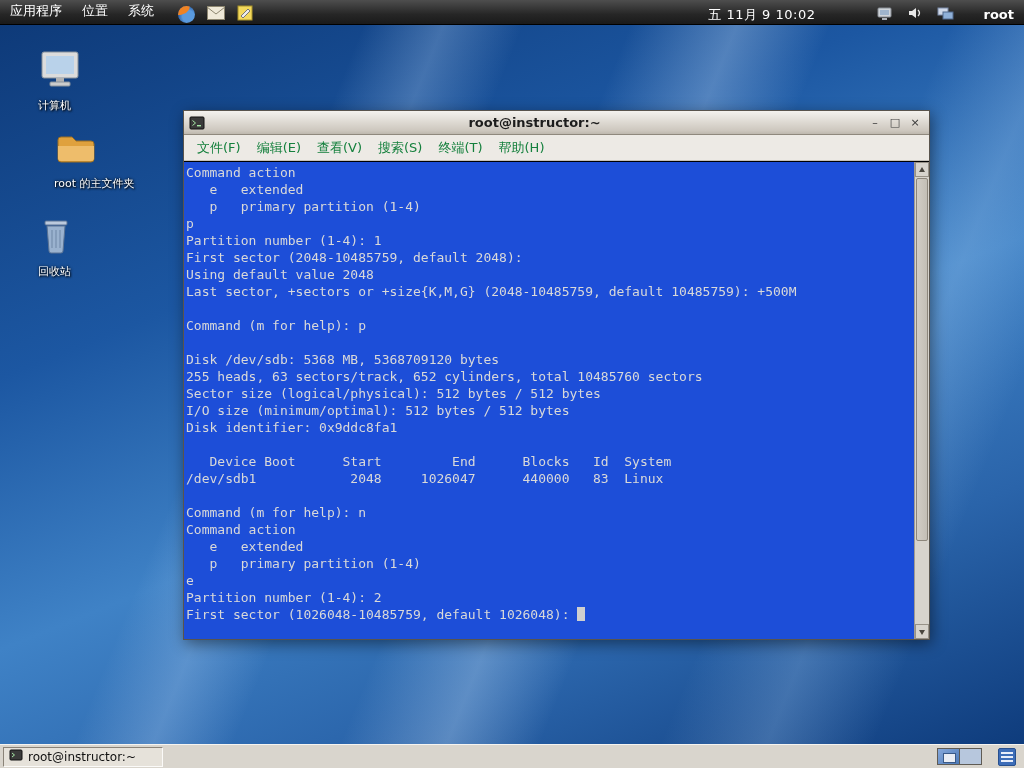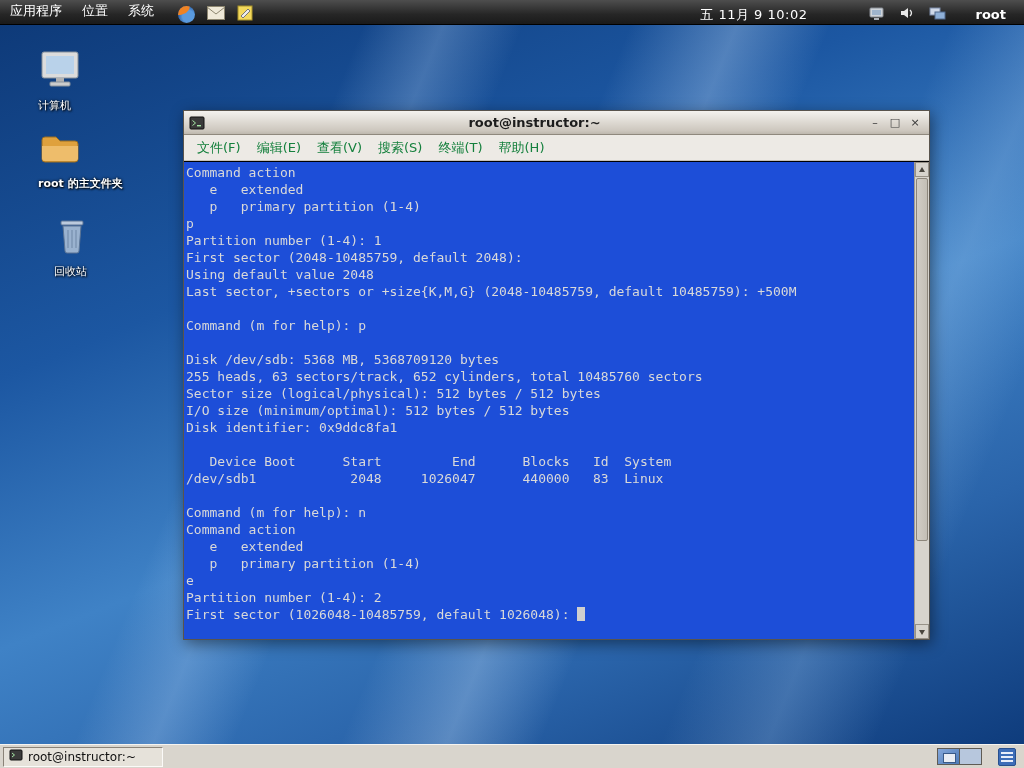--- a/index.html
+++ b/index.html
@@ -23,31 +23,31 @@
     border-bottom:1px solid #000;
     display:flex; align-items:flex-end; color:#fff; font-size:13px;
   }
   .tp-menu { padding:4px 10px; cursor:default; }
   .tp-launchers { display:flex; align-items:center; gap:12px; margin-left:14px; }
   .ico-ff { width:17px; height:17px; border-radius:50%;
     background:radial-gradient(circle at 62% 62%, #5a9ade 0 40%, #1e4f96 78%);
     position:relative; overflow:hidden; }
   .ico-ff::after { content:""; position:absolute; top:-3px; left:-3px; width:15px; height:11px;
     background:#ef8324; border-radius:50% 50% 65% 35%; transform:rotate(-18deg); }
-  .tp-right { margin-left:auto; display:flex; align-items:center; gap:14px; padding-right:18px; }
+  .tp-right { margin-left:auto; display:flex; align-items:center; gap:14px; padding-right:10px; }
   .tp-clock { letter-spacing:0.5px; margin-right:46px; }
   .tp-user { font-weight:bold; margin-left:16px; }
   .tray { display:flex; align-items:center; gap:14px; }
 
   
   .desk-icon { position:absolute; width:100px; cursor:default; }
   .desk-icon .lbl { margin-top:4px; font-size:11px; color:#fff; text-shadow:1px 1px 2px #000, 0 0 3px #000; }
   .di-1 { left:38px; top:50px; }
-  .di-2 { left:38px; top:132px;font-weight:bold; }
-  .di-3 { left:54px; top:216px; }
+  .di-2 { left:54px; top:132px; }
+  .di-3 { left:38px; top:216px; }
 
   
   .window {
     position:absolute; left:183px; top:110px; width:747px; height:530px;
     background:#000; border:1px solid #59544d;
     box-shadow:2px 4px 14px rgba(0,0,0,0.45);
   }
   .titlebar { height:24px; background:linear-gradient(#f4f2ee, #cdc7be 85%, #beb8ae);
     border-bottom:1px solid #8f887d; display:flex; align-items:center; padding:0 5px; }
   .tb-icon { width:16px; height:16px; }

